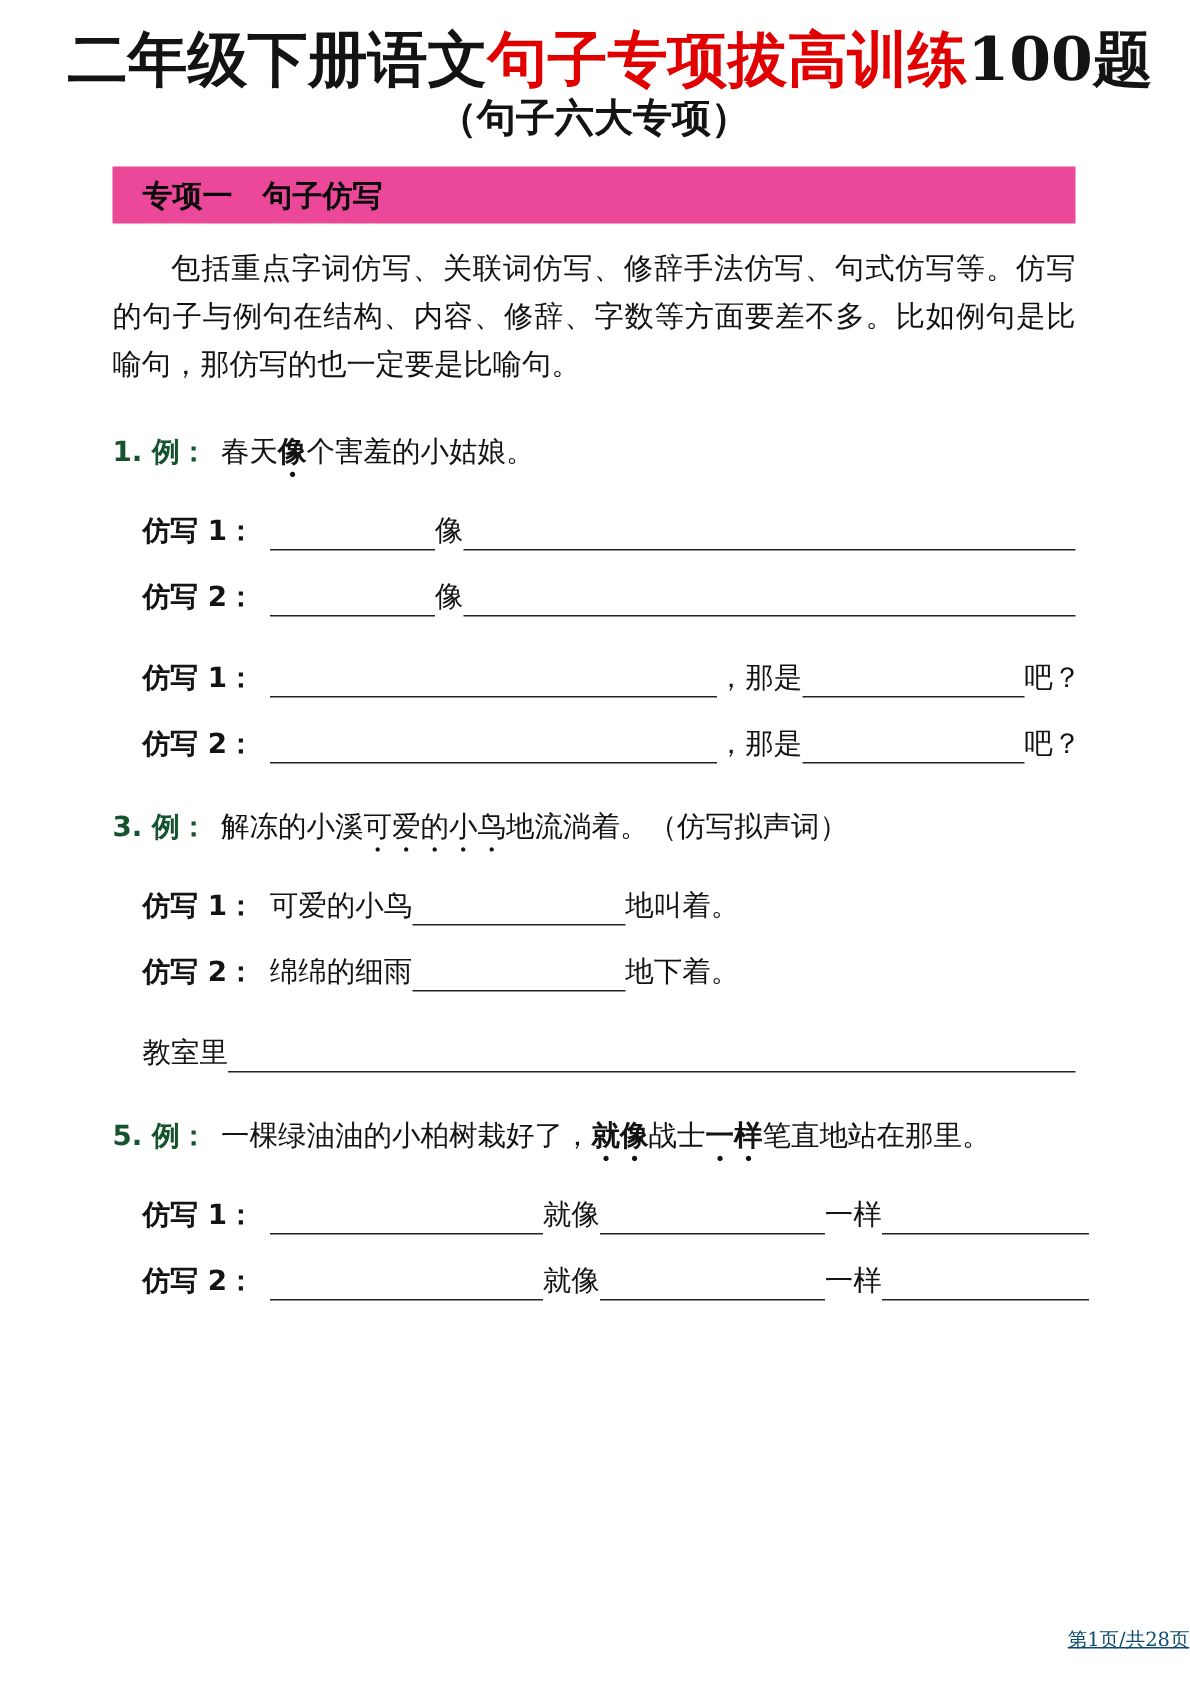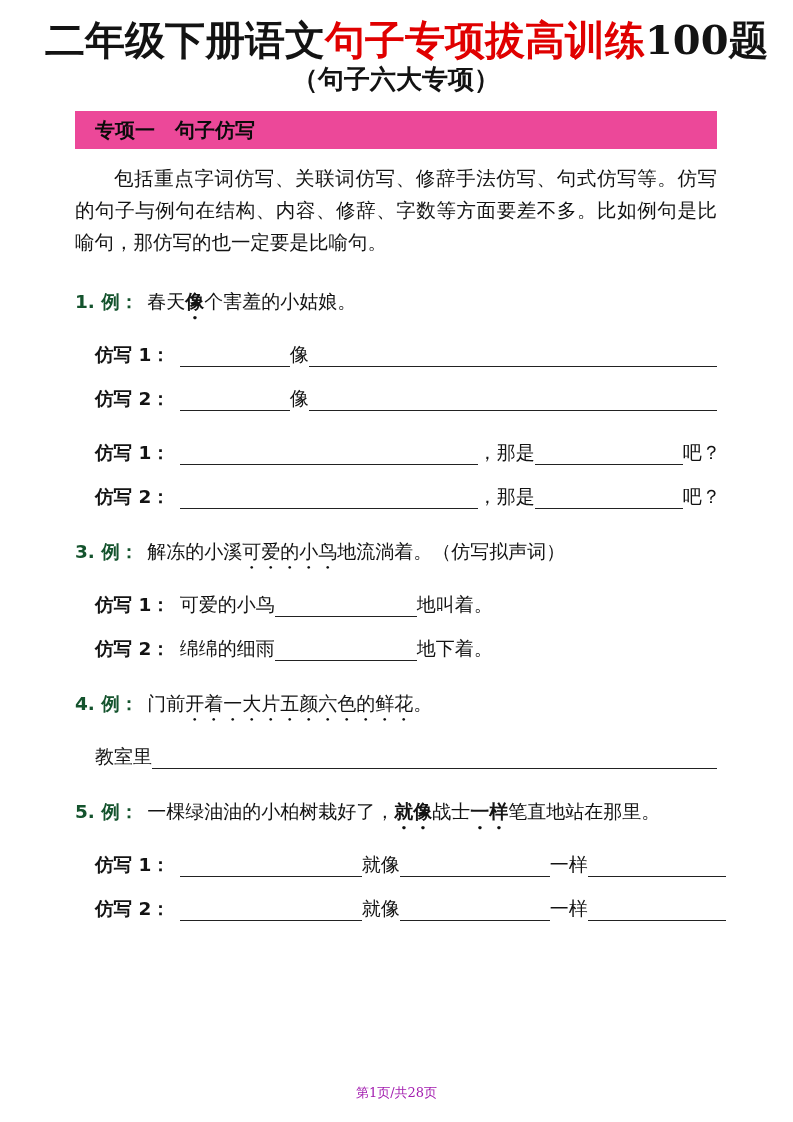--- a/index.html
+++ b/index.html
@@ -64,21 +64,21 @@
     font-size:18.5px;
   }
   .blank {
     display:inline-block; flex:0 0 auto;
     border-bottom:1.5px solid #222; height:25px;
   }
   .blank.fill { flex:1 1 auto; }
 
   .footer {
     position:absolute; left:0; right:0; bottom:20px;
-    text-align:center; font-size:13px; color:#a21caf;
+    text-align:right; font-size:13px; color:#0c4a6e;text-decoration:underline;
   }
 </style>
 </head>
 <body>
 
 <div class="page">
 
   <h1 class="title"><span>二年级下册语文</span><span class="red">句子专项拔高训练</span><span>100题</span></h1>
 
   <div class="subtitle">（句子六大专项）</div>
@@ -130,21 +130,20 @@
           <span class="seg">地叫着。</span>
         </div>
         <div class="ansline">
           <span class="seg anslabel">仿写 2：</span>
           <span class="seg">绵绵的细雨</span>
           <span class="blank" style="width: 142px;"></span>
           <span class="seg">地下着。</span>
         </div>
       </div>
       <div class="question">
-        <div class="example"><span class="qlabel">4. 例：</span><span class="seg">门前</span><span class="seg emph">开着一大片五颜六色的鲜花</span><span class="seg">。</span></div>
         <div class="ansline">
           <span class="seg">教室里</span>
           <span class="blank fill"></span>
         </div>
       </div>
       <div class="question">
         <div class="example"><span class="qlabel">5. 例：</span><span class="seg">一棵绿油油的小柏树栽好了，</span><span class="seg b emph">就像</span><span class="seg">战士</span><span class="seg b emph">一样</span><span class="seg">笔直地站在那里。</span></div>
         <div class="ansline">
           <span class="seg anslabel">仿写 1：</span>
           <span class="blank" style="width: 182px;"></span>

